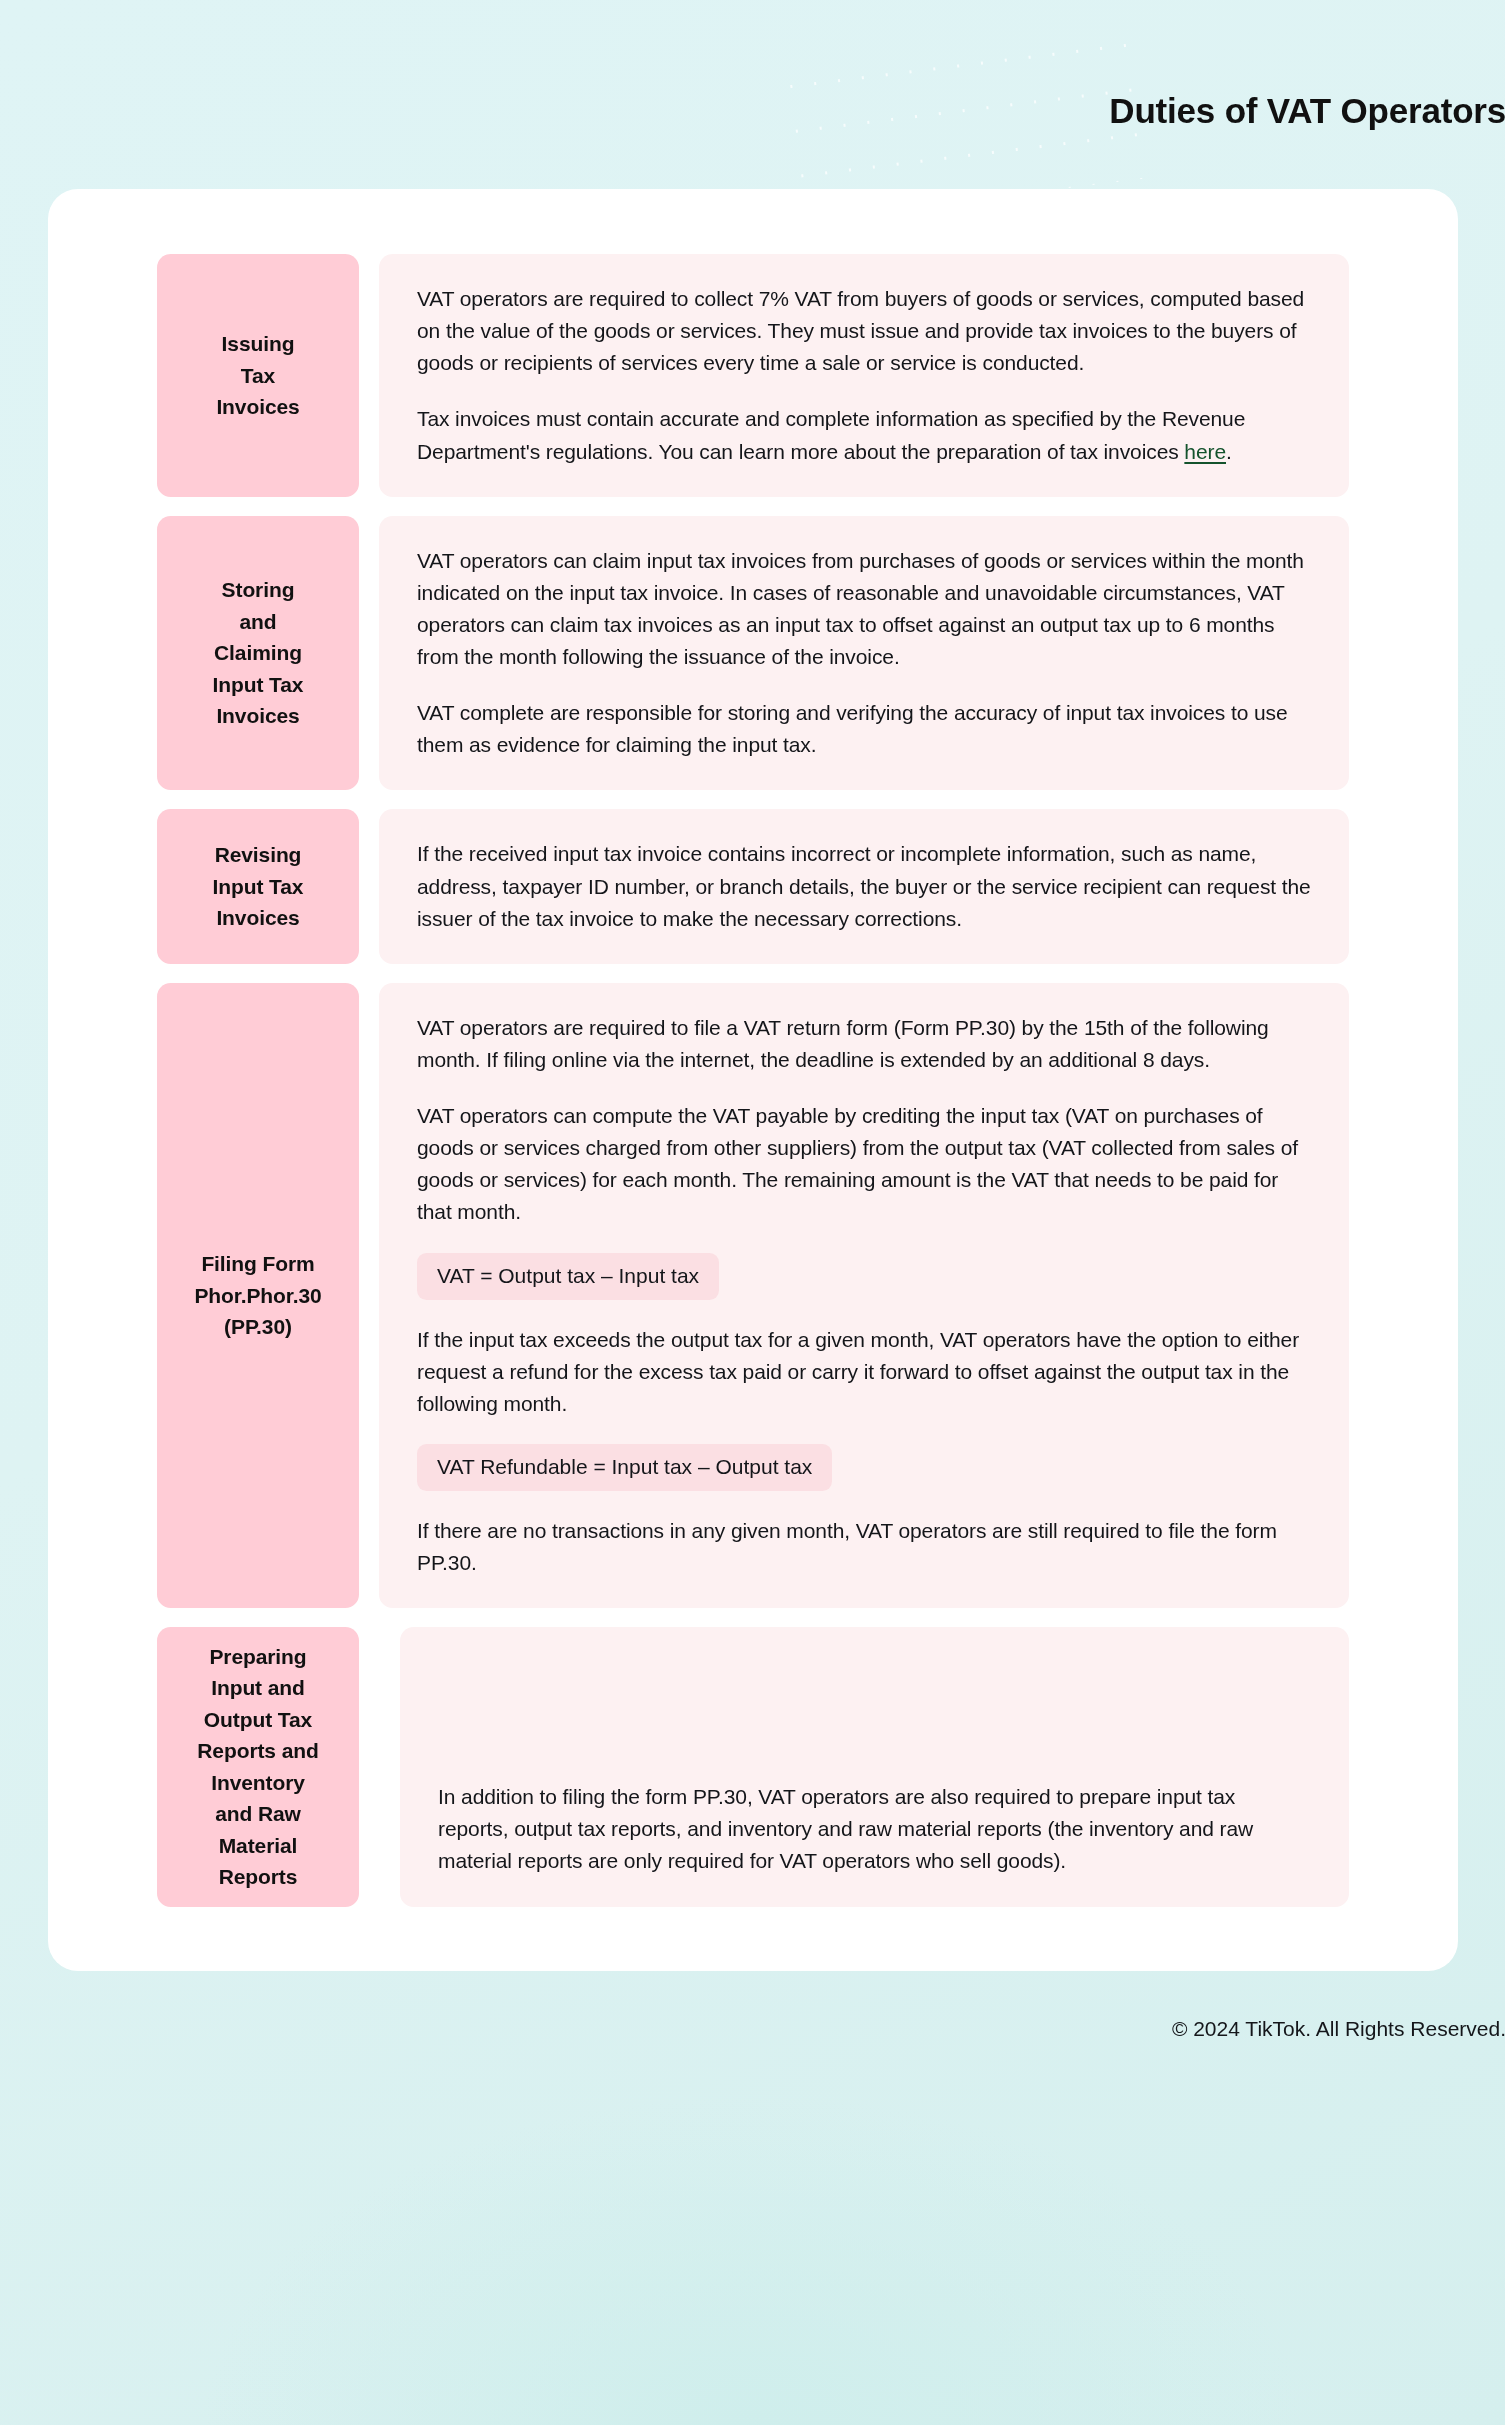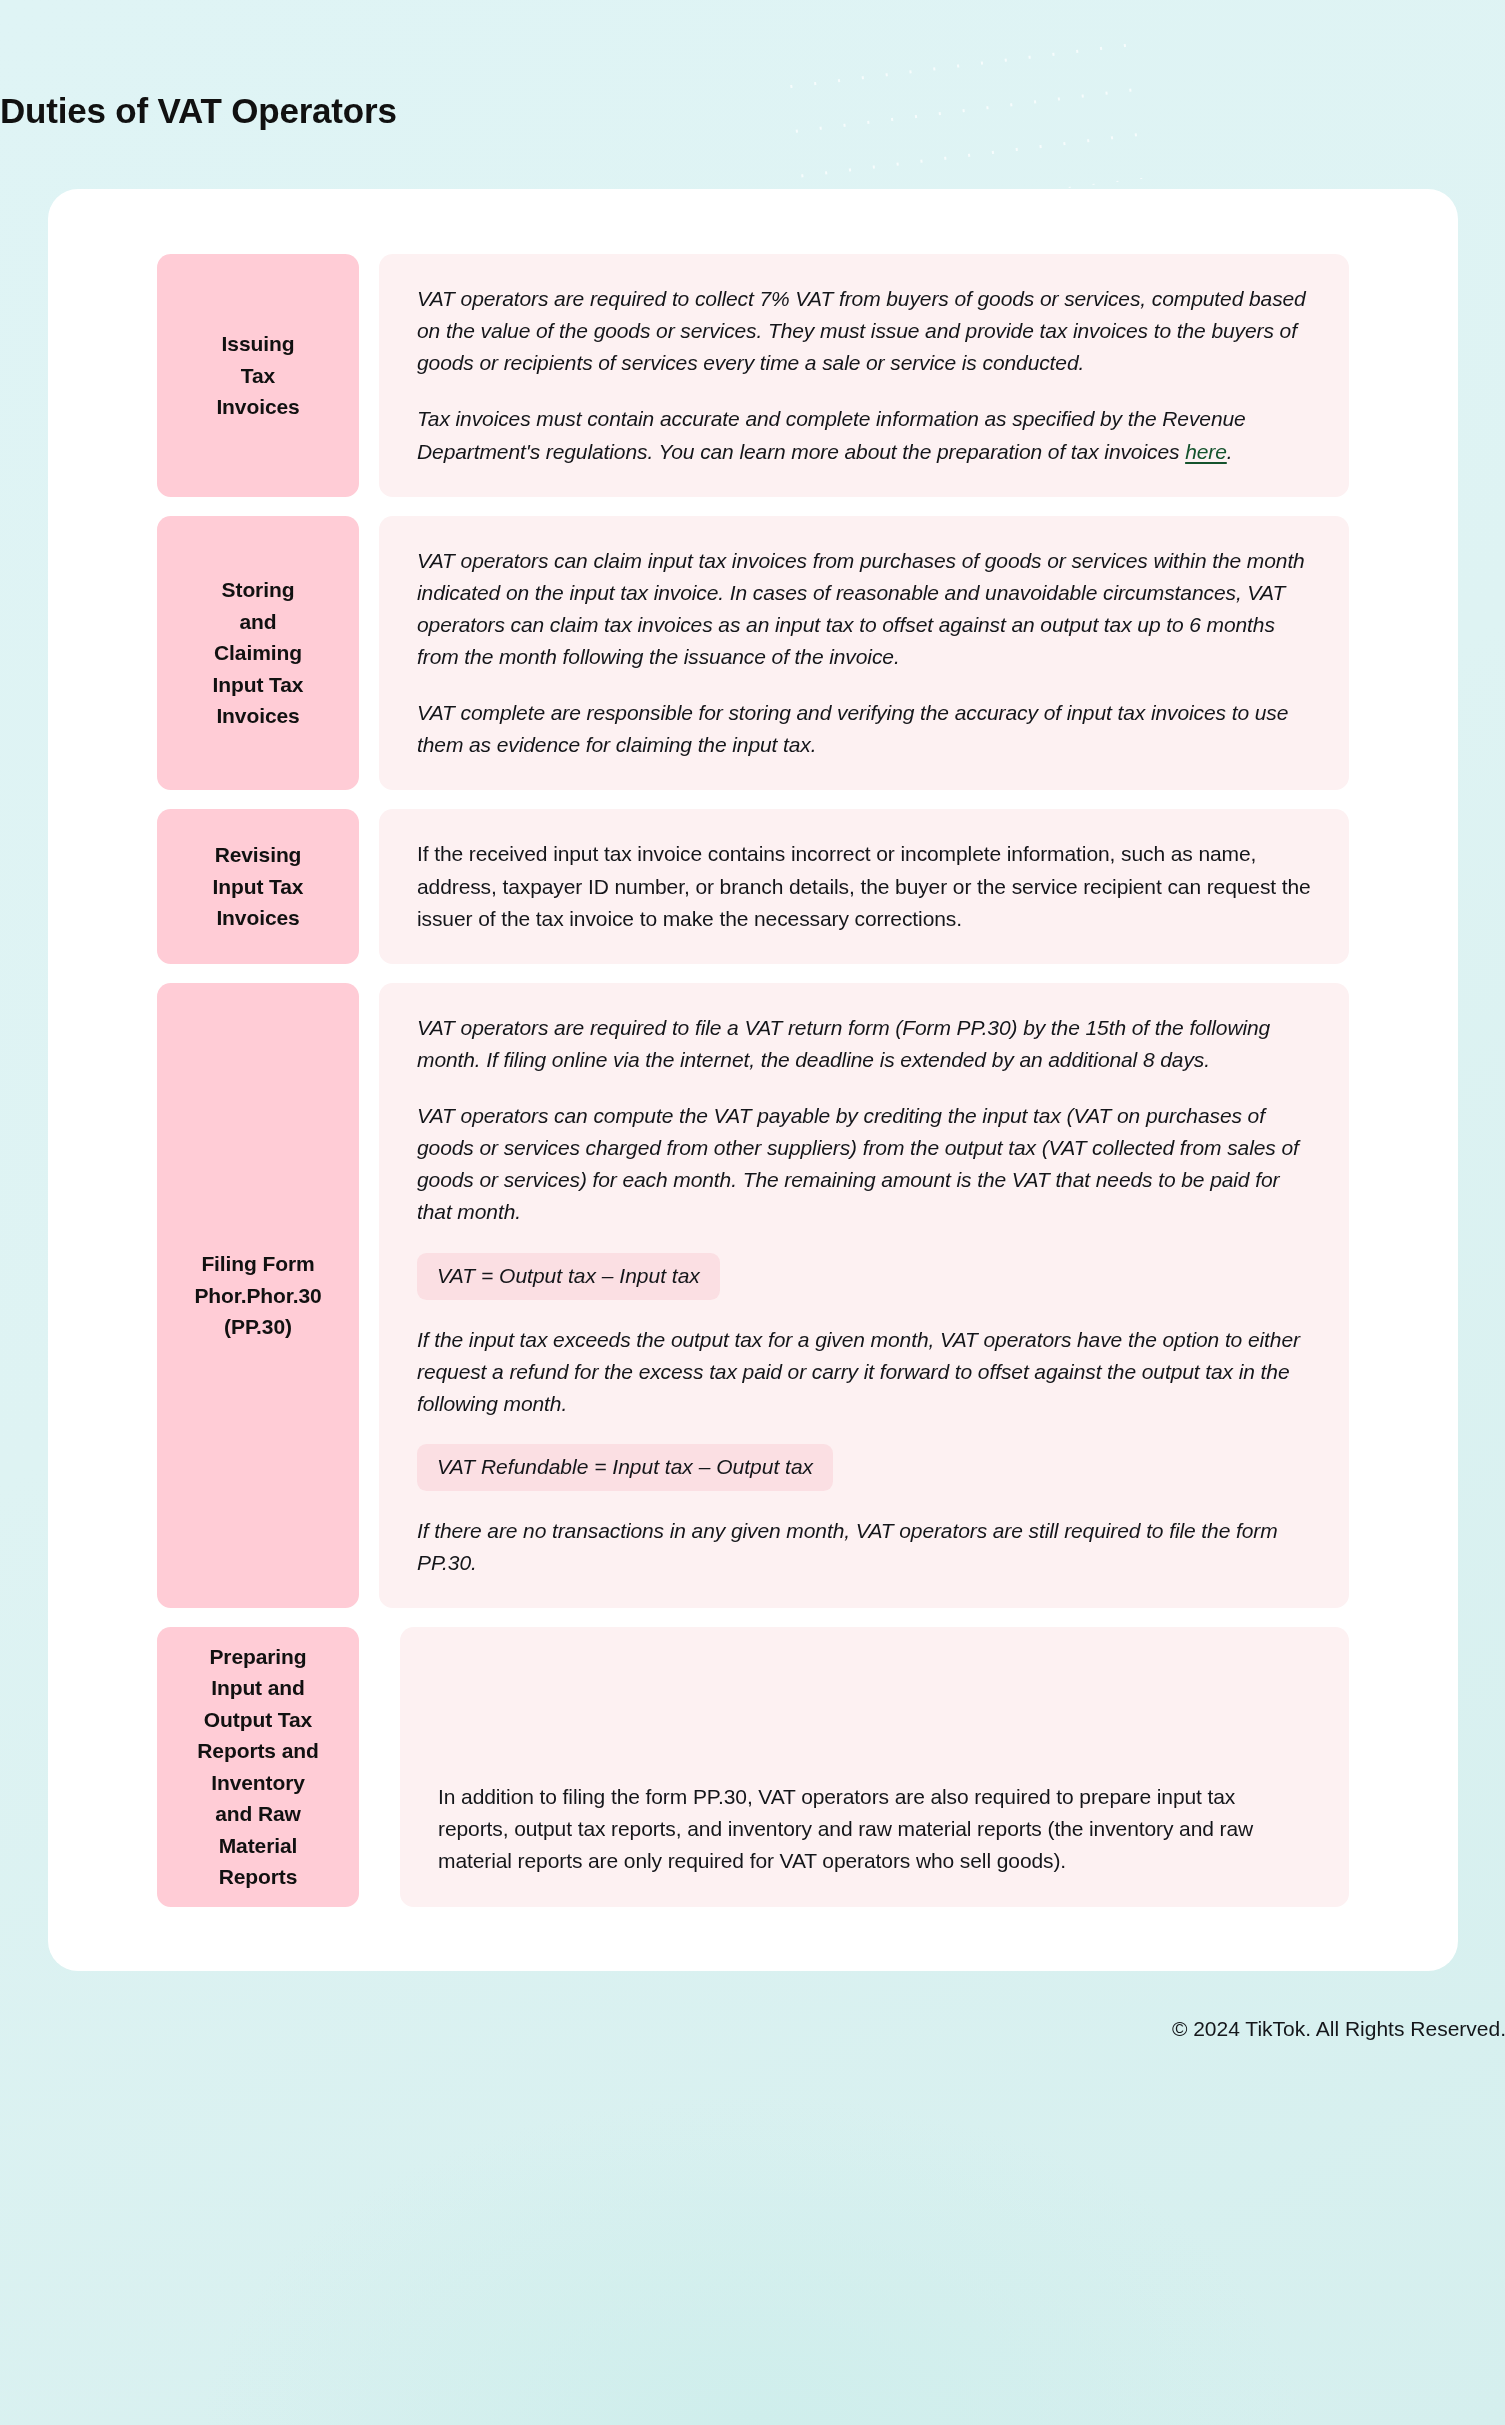--- a/index.html
+++ b/index.html
@@ -37,25 +37,26 @@
     background-size: 24px 45px;
     transform: rotate(-7deg);
     transform-origin: top right;
     pointer-events: none;
   }
 
   
   #title {
     position: relative;
     padding-top: 91px;
-    text-align: left;
+    text-align: right;
     font-size: 35px;
     font-weight: bold;
     color: #111111;
     letter-spacing: -0.2px;
+    padding-left: 24px;
   }
 
   
   #card {
     position: relative;
     margin: 58px auto 0 auto;
     width: 1410px;
     background: #ffffff;
     border-radius: 30px;
     padding: 65px 0 52px 0;
@@ -92,21 +93,21 @@
   .body-box {
     flex: 1 1 auto;
     background: #fdf1f2;
     border-radius: 13.6px;
     padding: 29px 38px 29px 38px;
     display: flex;
     flex-direction: column;
     justify-content: flex-end;
   }
   
-  .body-box.top { justify-content: flex-start; font-style: italic; }
+  .body-box.top { justify-content: flex-start; }
 
   .para {
     font-size: 21px;
     line-height: 1.53;
     color: #14161a;
     margin-bottom: 24px;
     letter-spacing: -0.1px;
   }
   .para:last-child { margin-bottom: 0; }
 

